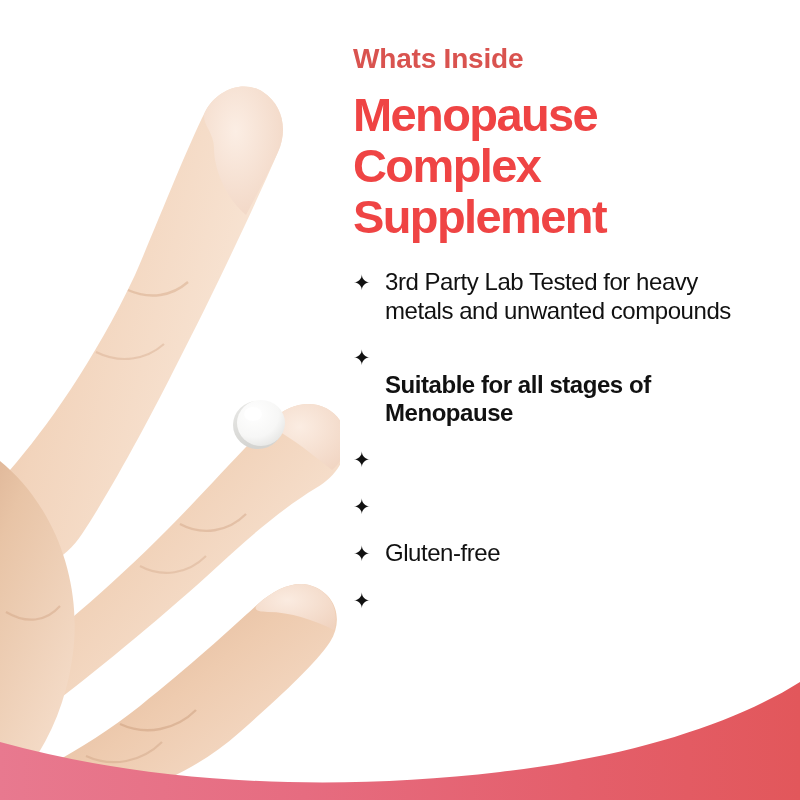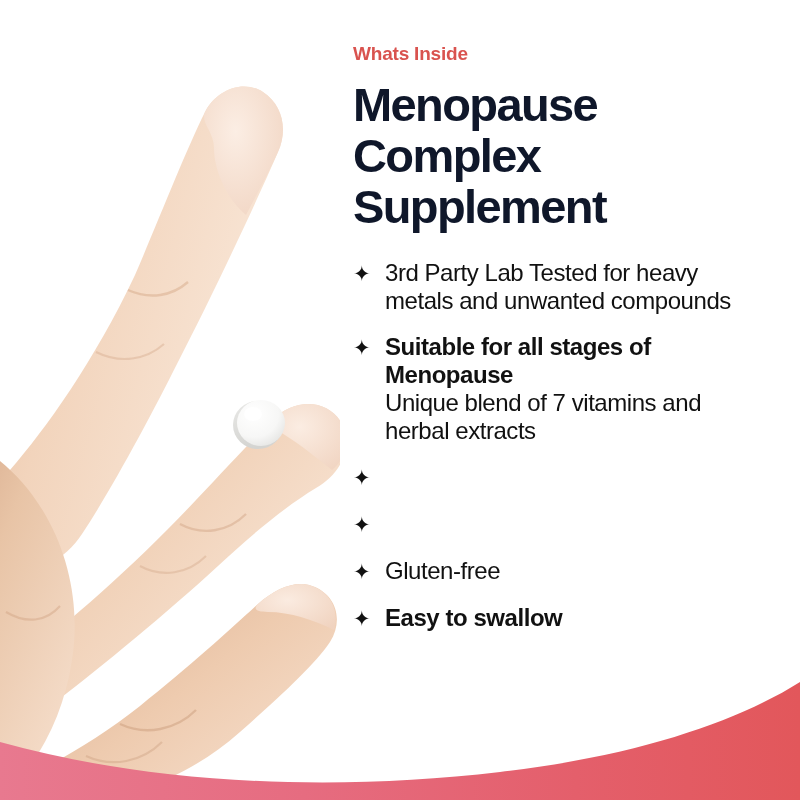--- a/index.html
+++ b/index.html
@@ -30,21 +30,21 @@
   #hand-photo svg { display: block; }
 
   
   #text-column {
     position: absolute;
     left: 353px;
     top: 44px;
     width: 400px;
   }
   #eyebrow {
-    font-size: 19px;
+    font-size: 28px;
     font-weight: bold;
     letter-spacing: -0.2px;
     line-height: 1.1;
     margin: 0 0 14px 0;
   }
   #product-title {
     font-size: 47px;
     font-weight: bold;
     line-height: 1.09;
     letter-spacing: -1.6px;
@@ -75,20 +75,21 @@
   .feature-text {
     flex: 1 1 auto;
     font-size: 24px;
     line-height: 1.17;
     letter-spacing: -0.45px;
     color: #111111;
   }
   .feature-text .lead-bold {
     font-weight: bold;
     display: block;
+    margin-top: 28px;
   }
   .feature-text .lead-regular {
     font-weight: normal;
     display: block;
   }
   .feature-text .sub-line {
     font-weight: normal;
     display: block;
   }
 
@@ -202,61 +203,57 @@
         <ellipse cx="261" cy="423" rx="24" ry="23" fill="url(#pillGrad)"></ellipse>
         <ellipse cx="253" cy="414" rx="9" ry="7" fill="#FFFFFF" opacity="0.85"></ellipse>
       </g>
     </svg>
   </div>
 
   <div id="text-column">
 
     <div id="eyebrow" style="color: rgb(217, 83, 79);">Whats Inside</div>
 
-    <h1 id="product-title" style="color: #0f172a;">Menopause
+    <h1 id="product-title" style="color: #ef4444;">Menopause
 Complex
 Supplement</h1>
 
     <ul id="feature-list">
 
       <li class="feature-item">
         <span class="bullet-icon">✦</span>
         <span class="feature-text">
           <span class="lead-regular">3rd Party Lab Tested for heavy metals and unwanted compounds</span>
         </span>
       </li>
 
       <li class="feature-item">
         <span class="bullet-icon">✦</span>
         <span class="feature-text">
           <span class="lead-bold">Suitable for all stages of Menopause</span>
-          <span class="sub-line">Unique blend of 7 vitamins and herbal extracts</span>
         </span>
       </li>
 
       <li class="feature-item">
         <span class="bullet-icon">✦</span>
       </li>
 
       <li class="feature-item">
         <span class="bullet-icon">✦</span>
       </li>
 
       <li class="feature-item">
         <span class="bullet-icon">✦</span>
         <span class="feature-text">
           <span class="lead-regular">Gluten-free</span>
         </span>
       </li>
 
       <li class="feature-item">
         <span class="bullet-icon">✦</span>
-        <span class="feature-text">
-          <span class="lead-bold">Easy to swallow</span>
-        </span>
       </li>
 
     </ul>
   </div>
 
   <div id="bottom-wave">
     <svg width="800" height="120" viewBox="0 0 800 120" xmlns="http://www.w3.org/2000/svg">
       <defs>
         <linearGradient id="waveGrad" x1="0" y1="0" x2="1" y2="0">
           <stop offset="0%" stop-color="#E8798F"></stop>

